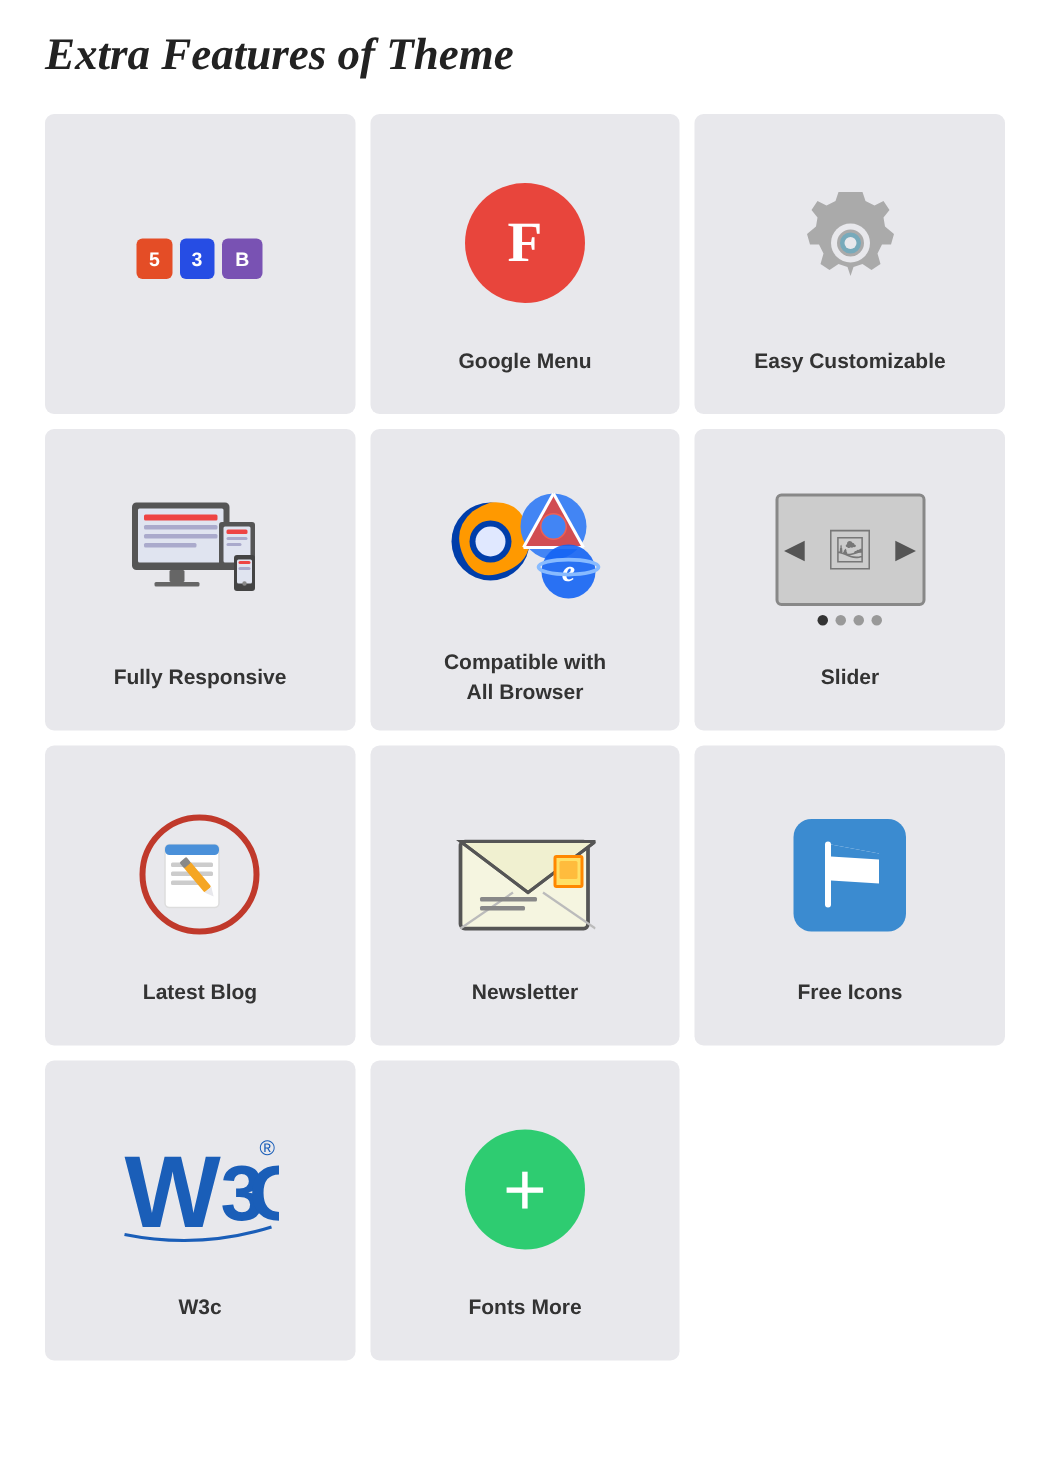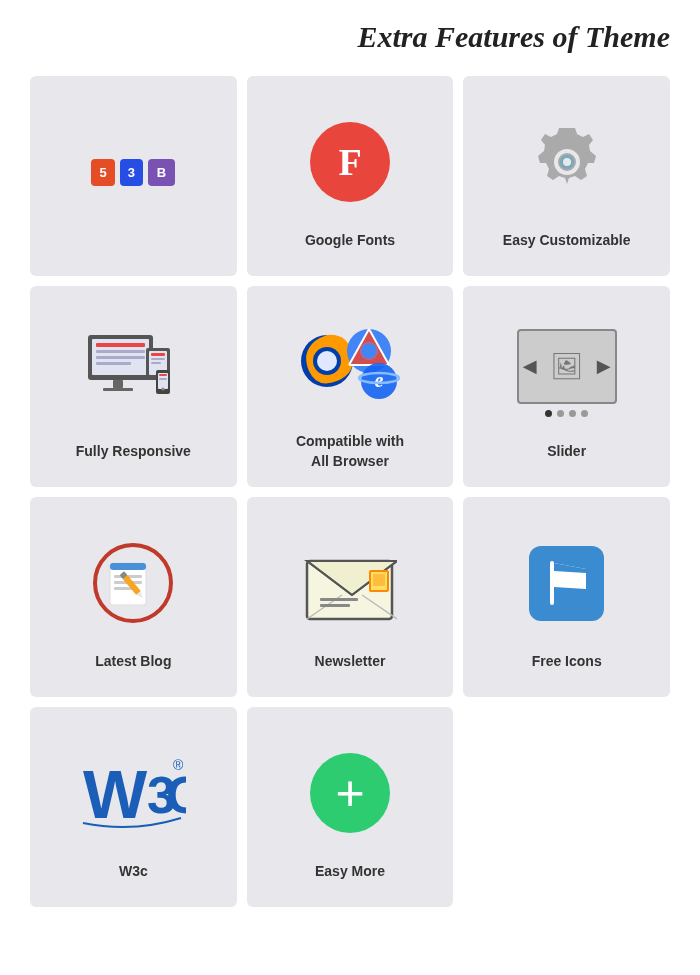--- a/index.html
+++ b/index.html
@@ -4,21 +4,21 @@
   <style>
     * { box-sizing: border-box; margin: 0; padding: 0; }
     body {
       background: #fff;
       font-family: Arial, sans-serif;
       width: 700px;
       min-height: 975px;
       padding: 20px 30px 30px;
     }
     h1 {
-      text-align: right;
+      text-align: left;
       font-style: italic;
       font-weight: bold;
       font-size: 30px;
       color: #222;
       margin-bottom: 22px;
       font-family: Georgia, serif;
     }
     .grid {
       display: grid;
       grid-template-columns: repeat(3, 1fr);
@@ -207,21 +207,21 @@
         <div class="badge-css">3</div>
         <div class="badge-bs">B</div>
       </div>
     </div>
   </div>
 
   <div class="card">
     <div class="icon-area">
       <div class="gf-circle">F</div>
     </div>
-    <div class="card-label">Google Fonts</div>
+    <div class="card-label">Google Menu</div>
   </div>
 
   <div class="card">
     <div class="icon-area">
       <svg width="90" height="90" viewBox="0 0 90 90">
 
         <g transform="translate(45,45)">
           <path d="M0,-35 L5,-30 L10,-33 L13,-28 L8,-25 L10,-19 L4,-17 L5,-12 L0,-10 L-5,-12 L-4,-17 L-10,-19 L-8,-25 L-13,-28 L-10,-33 L-5,-30 Z" fill="none"></path>
 
           <polygon points="
@@ -390,16 +390,16 @@
         <path d="M2,65 Q52,75 100,60" fill="none" stroke="#1a5eb8" stroke-width="2"></path>
       </svg>
     </div>
     <div class="card-label">W3c</div>
   </div>
 
   <div class="card">
     <div class="icon-area">
       <div class="plus-circle">+</div>
     </div>
-    <div class="card-label">Easy More</div>
+    <div class="card-label">Fonts More</div>
   </div>
 
 </div>
 
 </body></html>

